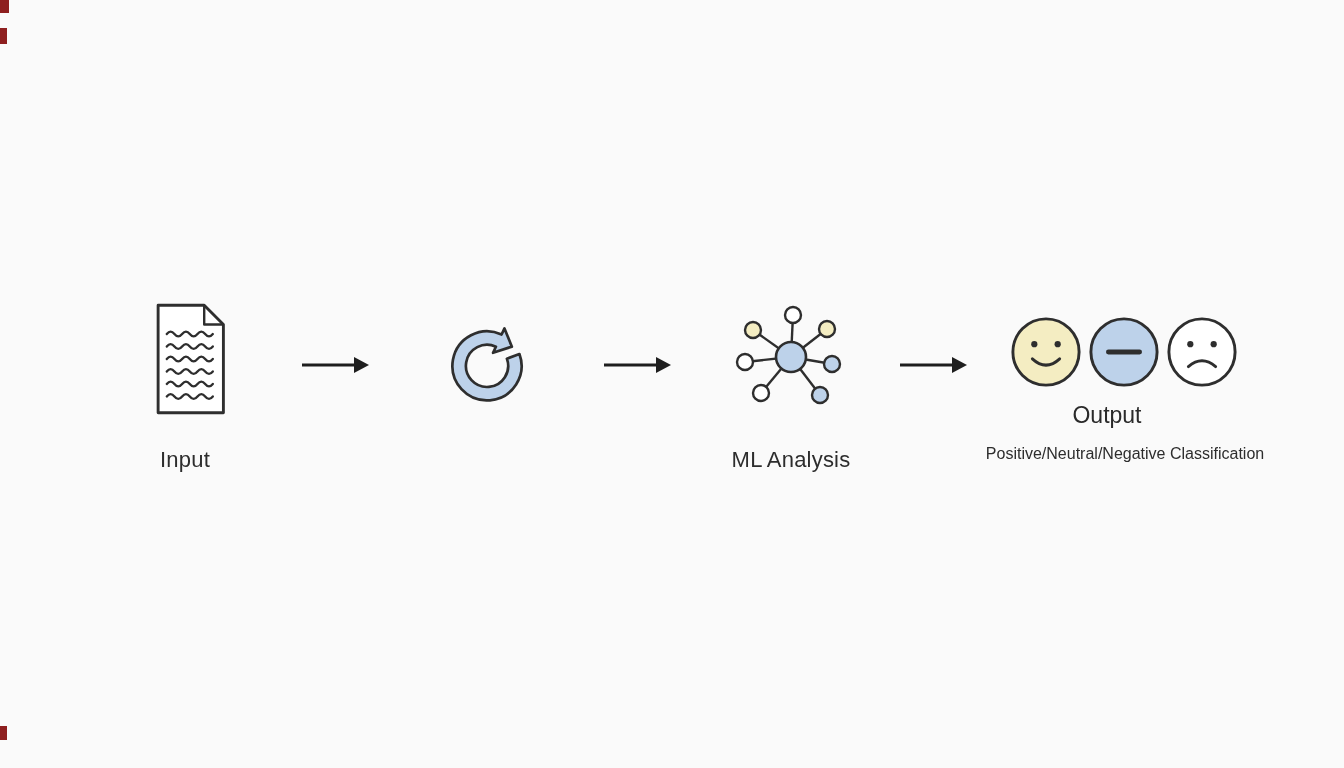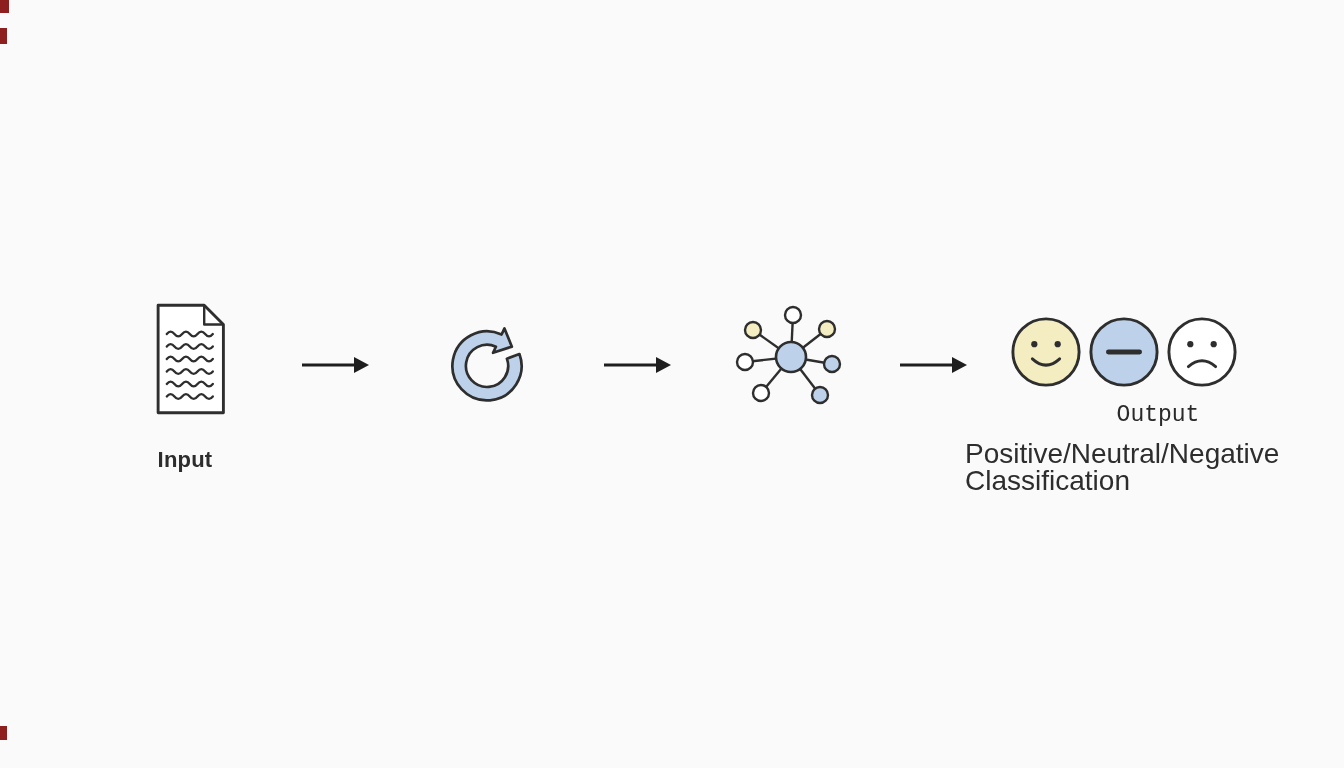--- a/index.html
+++ b/index.html
@@ -24,21 +24,22 @@
     letter-spacing: 0.2px;
   }
   .output-title {
     position: absolute;
     text-align: center;
     font-size: 23px;
     color: #2a2a2a;
   }
   .output-sublabel {
     position: absolute;
-    font-size: 28px;
+    text-align: center;
+    font-size: 16px;
     line-height: 27px;
     color: #2d2d2d;
   }
   .faces-row {
     position: absolute;
     display: flex;
     gap: 4px;
     align-items: center;
   }
   .edge-mark {
@@ -63,21 +64,21 @@
       <g fill="none" stroke="#2e2e2e" stroke-width="2.4" stroke-linecap="round">
         <path d="M31 37 q4 -5 8 0 t8 0 t8 0 t8 0 t8 0 t8 0"></path>
         <path d="M31 50 q4 -5 8 0 t8 0 t8 0 t8 0 t8 0 t8 0"></path>
         <path d="M31 63 q4 -5 8 0 t8 0 t8 0 t8 0 t8 0 t8 0"></path>
         <path d="M31 76 q4 -5 8 0 t8 0 t8 0 t8 0 t8 0 t8 0"></path>
         <path d="M31 89 q4 -5 8 0 t8 0 t8 0 t8 0 t8 0 t8 0"></path>
         <path d="M31 102 q4 -5 8 0 t8 0 t8 0 t8 0 t8 0 t8 0"></path>
       </g>
     </svg>
   </div>
-  <div class="stage-label" style="left:85px; top:447px; width:200px;font-weight:bold;">Input</div>
+  <div class="stage-label" style="left:85px; top:447px; width:200px;">Input</div>
 
   <svg class="abs" style="left:300px; top:354px;" width="70" height="22" viewBox="0 0 70 22">
     <line x1="2" y1="11" x2="56" y2="11" stroke="#1e1e1e" stroke-width="3"></line>
     <polygon points="54,3 69,11 54,19" fill="#1e1e1e"></polygon>
   </svg>
 
   <div class="abs" style="left:439px; top:313px; width:96px; height:98px;">
     <svg width="96" height="98" viewBox="0 0 100 102">
       <path d="M 83.8 42.7
                A 36 36 0 1 1 65.2 22.4
@@ -109,20 +110,21 @@
       <circle cx="62" cy="13" r="8" fill="#ffffff" stroke="#2e2e2e" stroke-width="2.4"></circle>
       <circle cx="96" cy="27" r="8" fill="#f4edc2" stroke="#2e2e2e" stroke-width="2.4"></circle>
       <circle cx="101" cy="62" r="8" fill="#bdd2ea" stroke="#2e2e2e" stroke-width="2.4"></circle>
       <circle cx="89" cy="93" r="8" fill="#bdd2ea" stroke="#2e2e2e" stroke-width="2.4"></circle>
       <circle cx="22" cy="28" r="8" fill="#f4edc2" stroke="#2e2e2e" stroke-width="2.4"></circle>
       <circle cx="14" cy="60" r="8" fill="#ffffff" stroke="#2e2e2e" stroke-width="2.4"></circle>
       <circle cx="30" cy="91" r="8" fill="#ffffff" stroke="#2e2e2e" stroke-width="2.4"></circle>
       <circle cx="60" cy="55" r="15" fill="#bdd2ea" stroke="#2e2e2e" stroke-width="2.6"></circle>
     </svg>
   </div>
+  <div class="stage-label" style="left:691px; top:447px; width:200px;">ML Analysis</div>
 
   <svg class="abs" style="left:898px; top:354px;" width="70" height="22" viewBox="0 0 70 22">
     <line x1="2" y1="11" x2="56" y2="11" stroke="#1e1e1e" stroke-width="3"></line>
     <polygon points="54,3 69,11 54,19" fill="#1e1e1e"></polygon>
   </svg>
 
   <div class="faces-row" style="left:1009px; top:315px;">
     <svg width="74" height="74" viewBox="0 0 76 76">
       <circle cx="38" cy="38" r="34" fill="#f4edc2" stroke="#2e2e2e" stroke-width="3"></circle>
       <circle cx="26" cy="30" r="3.2" fill="#2e2e2e"></circle>
@@ -133,16 +135,16 @@
       <circle cx="38" cy="38" r="34" fill="#bdd2ea" stroke="#2e2e2e" stroke-width="3"></circle>
       <line x1="22" y1="38" x2="54" y2="38" stroke="#2e2e2e" stroke-width="5" stroke-linecap="round"></line>
     </svg>
     <svg width="74" height="74" viewBox="0 0 76 76">
       <circle cx="38" cy="38" r="34" fill="#ffffff" stroke="#2e2e2e" stroke-width="3"></circle>
       <circle cx="26" cy="30" r="3.2" fill="#2e2e2e"></circle>
       <circle cx="50" cy="30" r="3.2" fill="#2e2e2e"></circle>
       <path d="M24 53 Q38 41 52 53" fill="none" stroke="#2e2e2e" stroke-width="3" stroke-linecap="round"></path>
     </svg>
   </div>
-  <div class="output-title" style="left:1058px; top:402px; width:200px;font-family:Liberation Mono, monospace;">Output</div>
+  <div class="output-title" style="left:1007px; top:402px; width:200px;">Output</div>
   <div class="output-sublabel" style="left:965px; top:440px; width:320px;">Positive/Neutral/Negative Classification</div>
 
 </div>
 
 </body></html>

